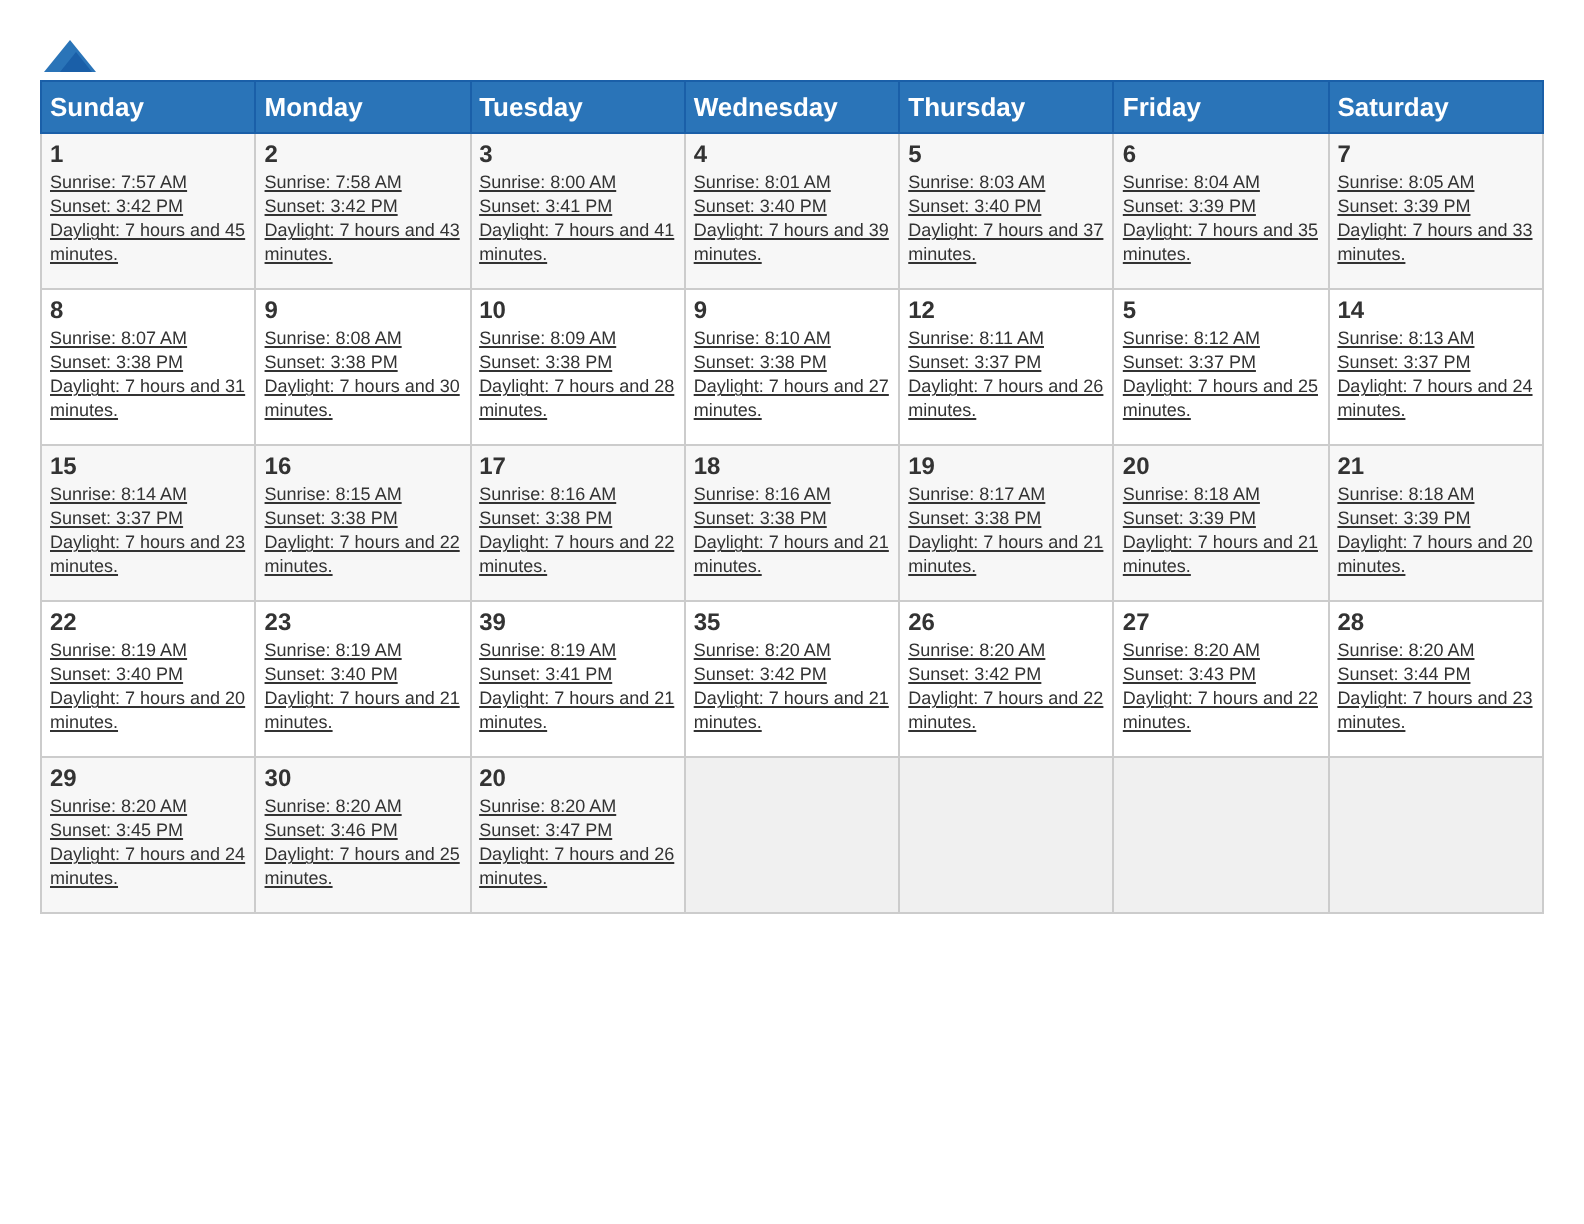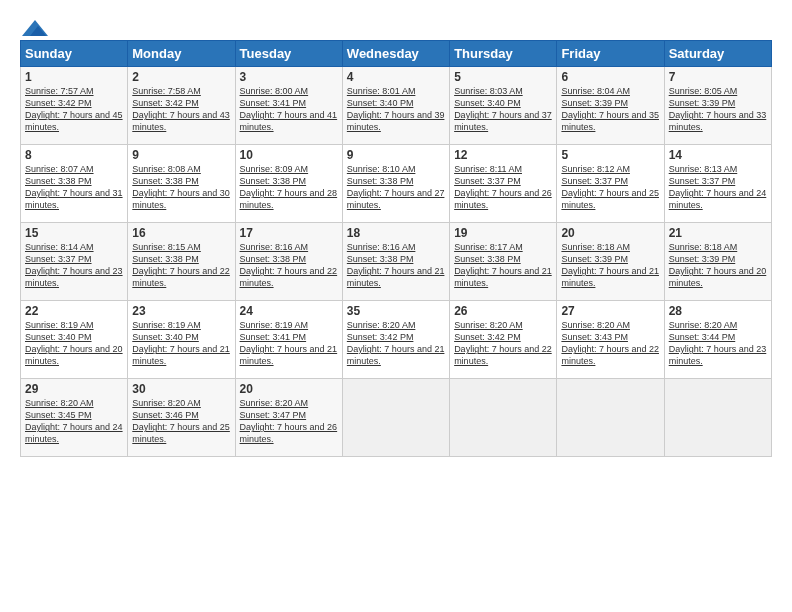--- a/index.html
+++ b/index.html
@@ -214,21 +214,21 @@
         <tr>
           <td>
         <span class="day-num">22</span>
         <span class="day-info">Sunrise: 8:19 AM<br>Sunset: 3:40 PM<br>Daylight: 7 hours and 20 minutes.</span>
       </td>
           <td>
         <span class="day-num">23</span>
         <span class="day-info">Sunrise: 8:19 AM<br>Sunset: 3:40 PM<br>Daylight: 7 hours and 21 minutes.</span>
       </td>
           <td>
-        <span class="day-num">24</span>
+        <span class="day-num">39</span>
         <span class="day-info">Sunrise: 8:19 AM<br>Sunset: 3:41 PM<br>Daylight: 7 hours and 21 minutes.</span>
       </td>
           <td>
         <span class="day-num">35</span>
         <span class="day-info">Sunrise: 8:20 AM<br>Sunset: 3:42 PM<br>Daylight: 7 hours and 21 minutes.</span>
       </td>
           <td>
         <span class="day-num">26</span>
         <span class="day-info">Sunrise: 8:20 AM<br>Sunset: 3:42 PM<br>Daylight: 7 hours and 22 minutes.</span>
       </td>

